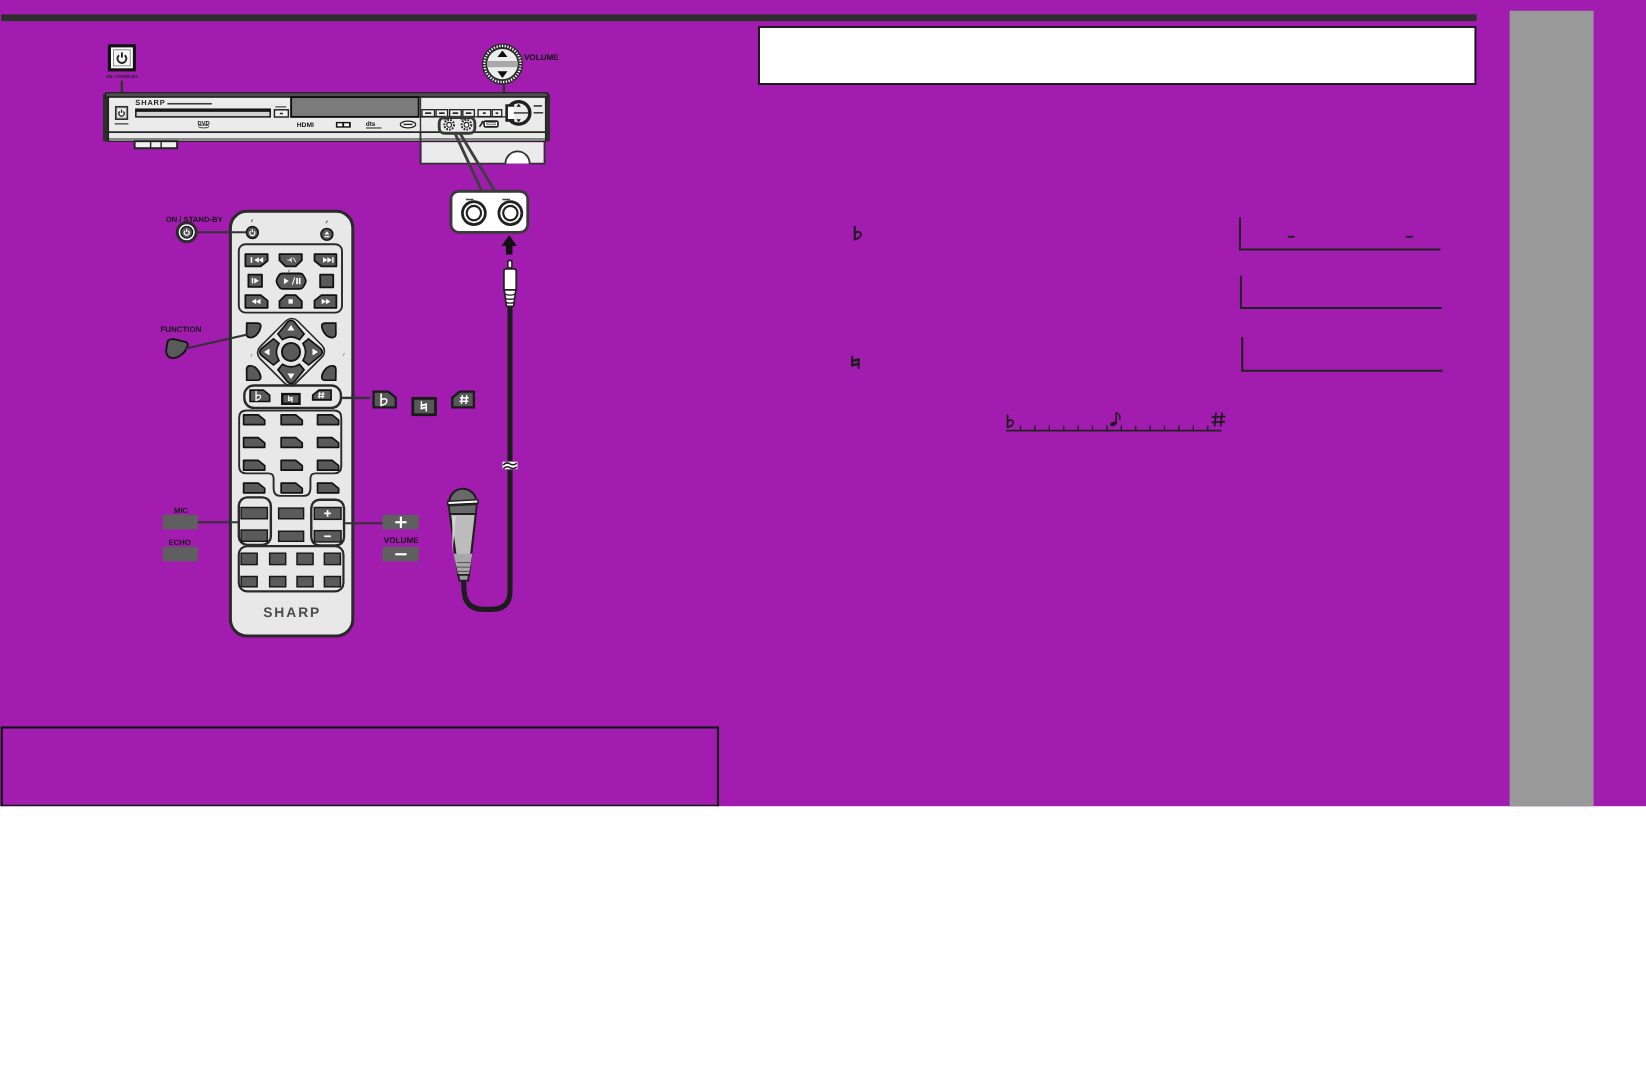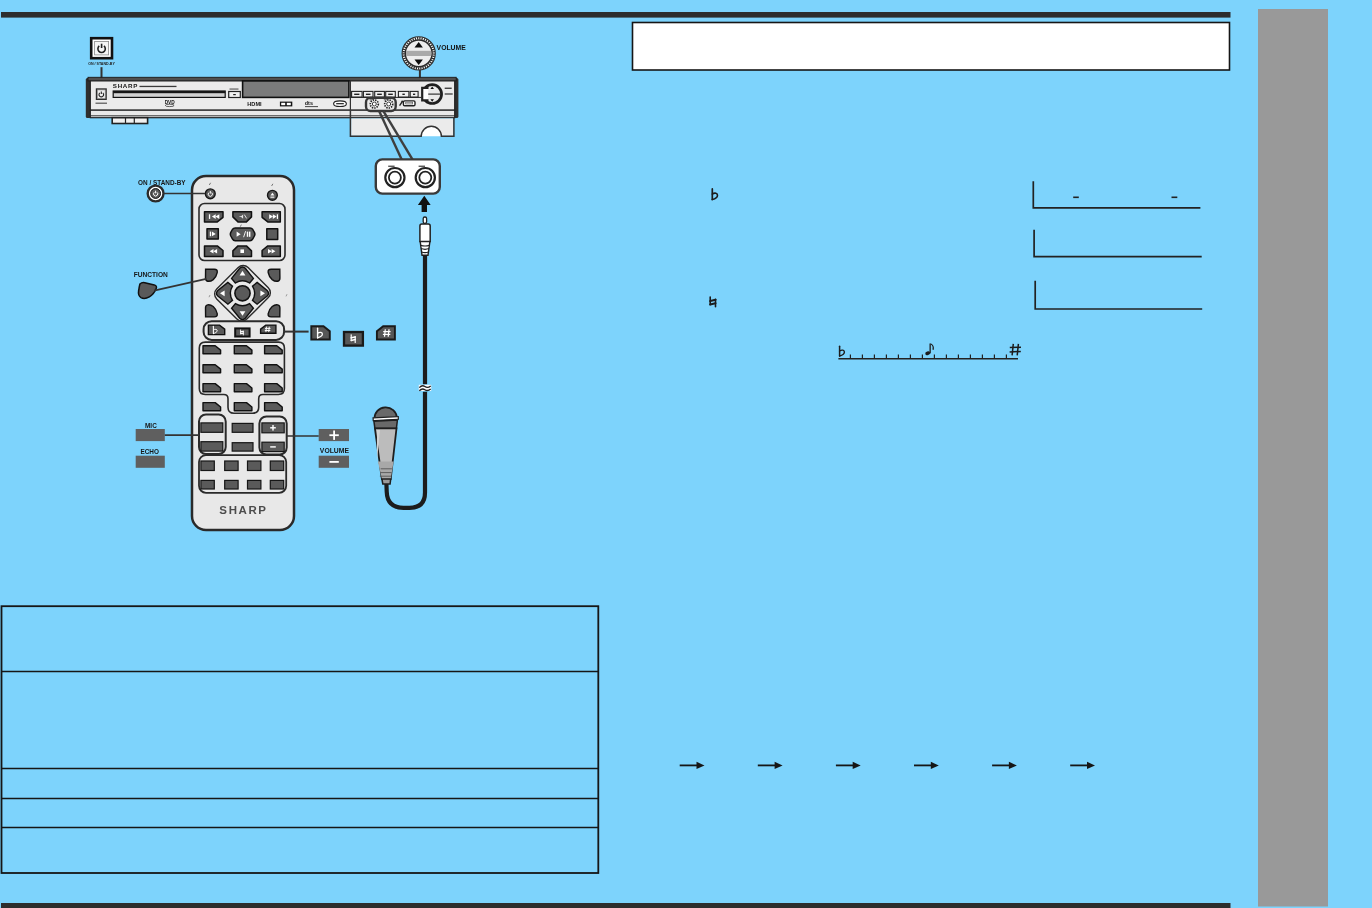--- a/index.html
+++ b/index.html
@@ -1,16 +1,16 @@
 <!DOCTYPE html>
 <html><head>
 <meta charset="utf-8">
 <style>
   html,body{margin:0;padding:0;background:#fff;}
-  #page{position:relative;width:1372px;height:908px;background:#7dd3fc;overflow:hidden;
+  #page{position:relative;width:1372px;height:672px;background:#a21caf;overflow:hidden;
         font-family:"Liberation Sans", sans-serif;}
   svg text{font-family:"Liberation Sans", sans-serif;}
 </style>
 </head>
 <body>
 <div id="page">
 <svg width="1372" height="908" viewBox="0 0 1372 908" xmlns="http://www.w3.org/2000/svg">
 
 <rect x="1" y="12" width="1229.5" height="5.6" fill="#2d2d2d"></rect>
 

